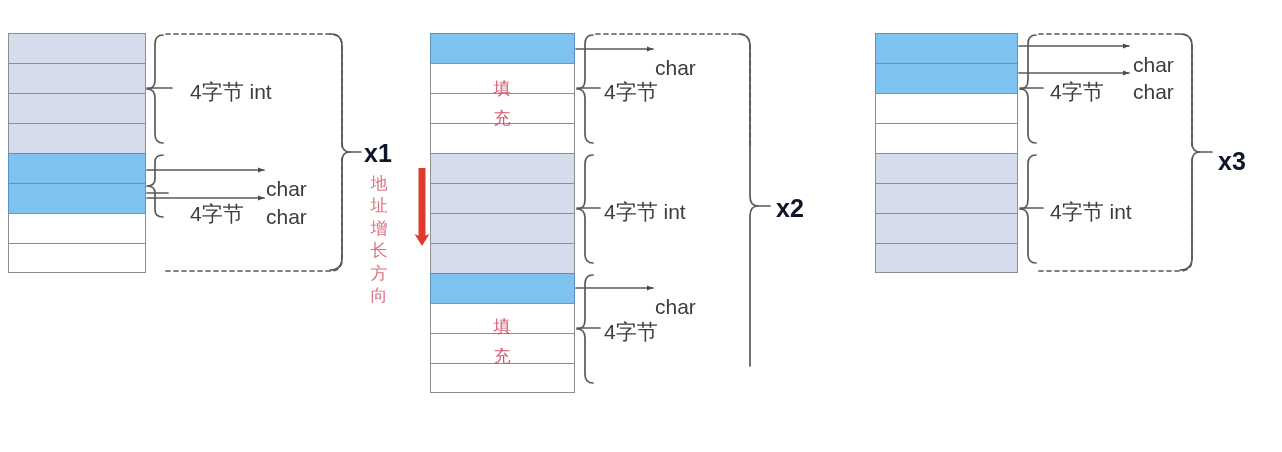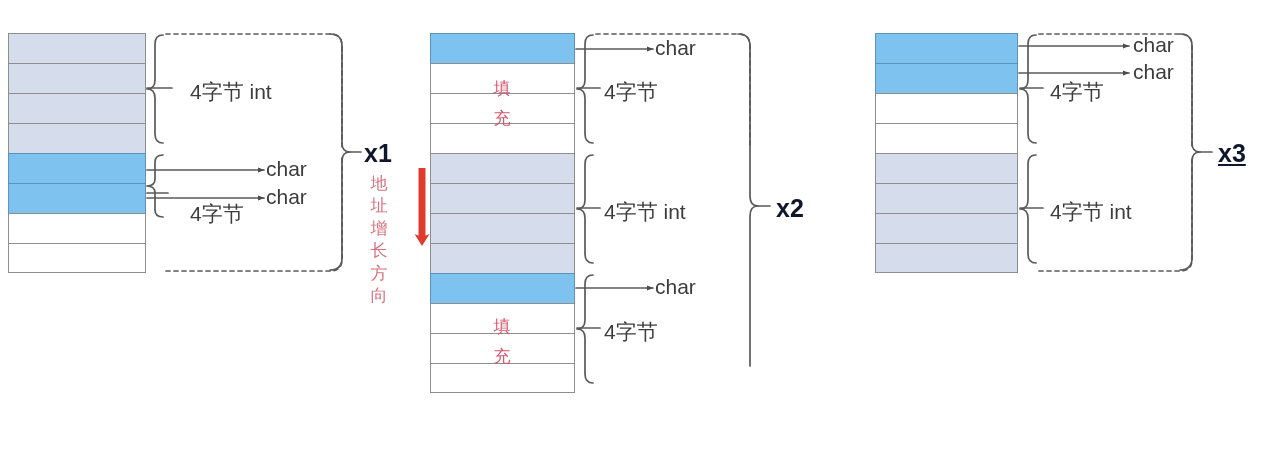--- a/index.html
+++ b/index.html
@@ -44,21 +44,21 @@
   #overlay{ position:absolute; left:0; top:0; width:1282px; height:452px; }
 
   
   .lbl{
     position:absolute;
     color:#3c3c3c;
     font-size:21px;
     white-space:nowrap;
     font-family:Liberation Sans, sans-serif;
   }
-  .lbl.latin{ font-family:"Liberation Sans",sans-serif; }
+  .lbl.latin{ font-family:"Liberation Sans",sans-serif;margin-top:20px; }
   .lbl.xn{
     font-size:25px;
     font-weight:bold;
     color:#0f172a;
     font-family:"Liberation Sans",sans-serif;
   }
   .vert-label{
     position:absolute;
     color:#d9707f;
     font-size:17px;
@@ -202,15 +202,15 @@
   <span class="lbl" style="left:604px; top:78px;">4字节</span>
   <span class="lbl" style="left:604px; top:198px;">4字节  int</span>
   <span class="lbl latin" style="left:655px; top:275px;">char</span>
   <span class="lbl" style="left:604px; top:318px;">4字节</span>
   <span class="lbl xn" style="left:776px; top:194px;">x2</span>
 
   <span class="lbl latin" style="left:1133px; top:33px;">char</span>
   <span class="lbl latin" style="left:1133px; top:60px;">char</span>
   <span class="lbl" style="left:1050px; top:78px;">4字节</span>
   <span class="lbl" style="left:1050px; top:198px;">4字节  int</span>
-  <span class="lbl xn" style="left:1218px; top:139px;text-decoration:underline;">x3</span>
+  <span class="lbl xn" style="left:1218px; top:147px;">x3</span>
 
 </div>
 
 </body></html>

